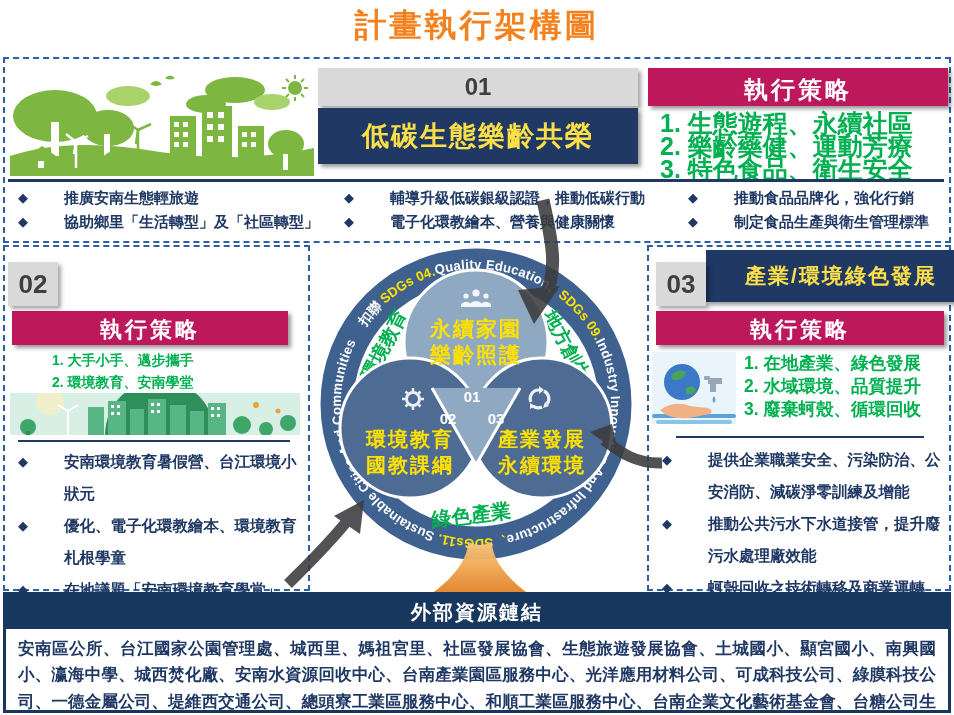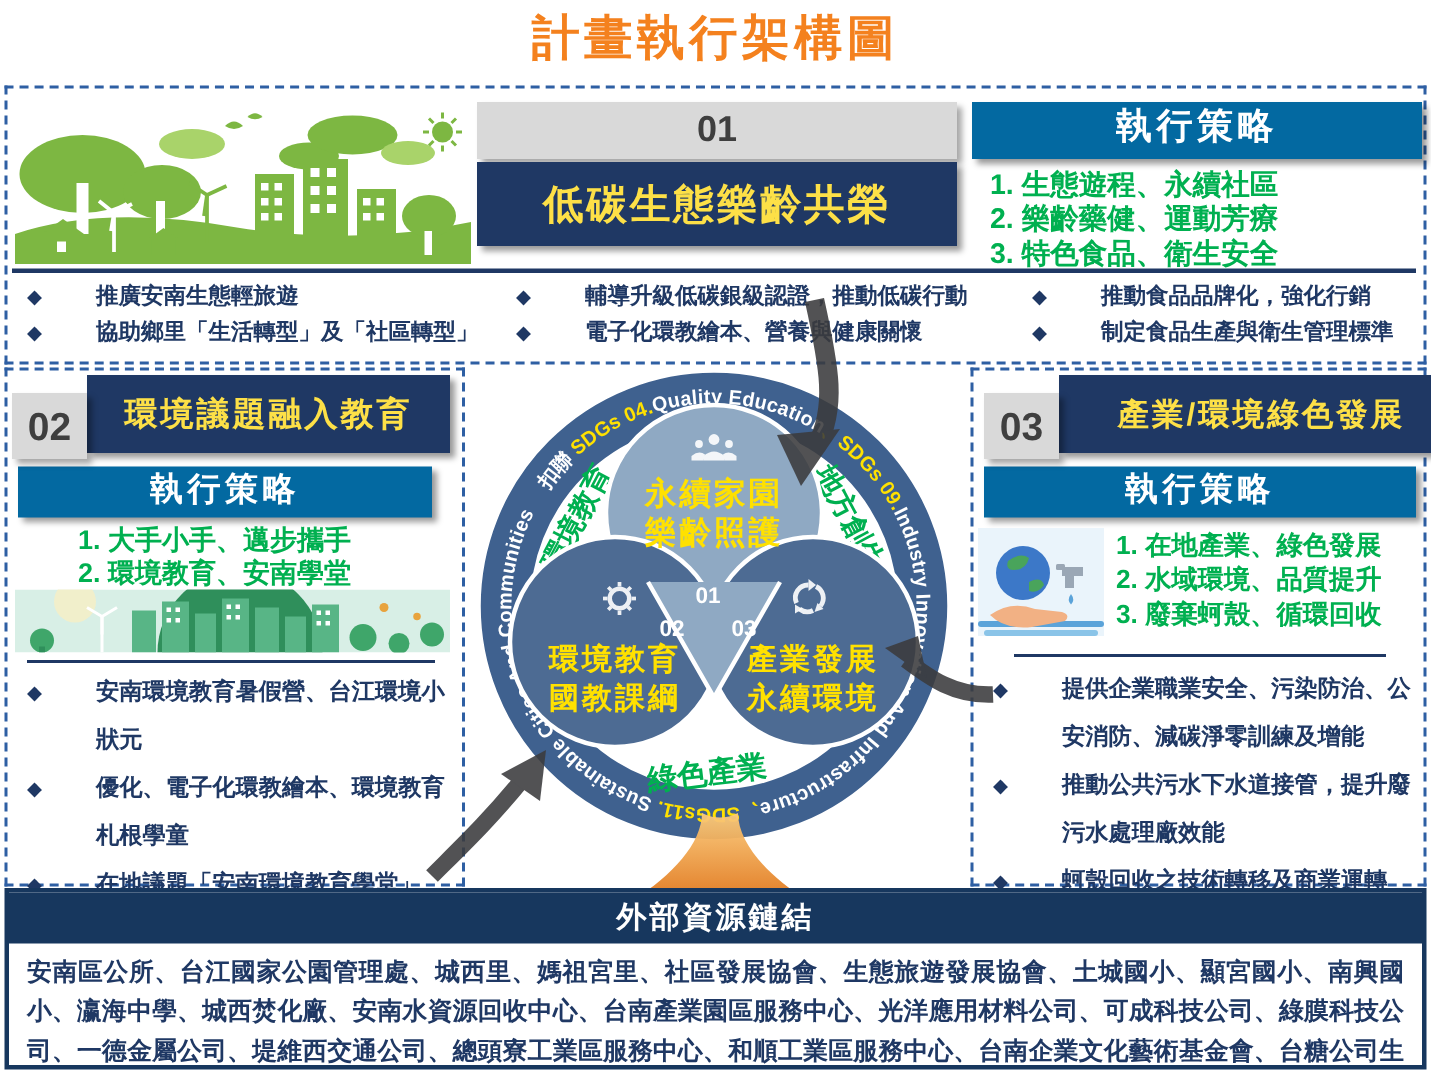--- a/index.html
+++ b/index.html
@@ -17,23 +17,23 @@
     background:#D9D9D9;color:#3F3F3F;font-weight:bold;text-align:center;
     box-shadow:3px 3px 4px rgba(0,0,0,.35);
     display:flex;align-items:center;justify-content:center;
   }
   .navy-box{
     background:#1F3864;color:#fde047;font-weight:bold;text-align:center;
     box-shadow:3px 3px 4px rgba(0,0,0,.4);
     display:flex;align-items:center;justify-content:center;letter-spacing:2px;
   }
   .gray-bar{
-    background:#0369a1;color:#fff;font-weight:bold;text-align:center;
+    background:#be185d;color:#fff;font-weight:bold;text-align:center;
     box-shadow:3px 3px 4px rgba(0,0,0,.4);
-    display:flex;align-items:flex-start;justify-content:center;letter-spacing:3px;
+    display:flex;align-items:flex-end;justify-content:center;letter-spacing:3px;
   }
   .green-item{color:#00B050;font-weight:bold;white-space:nowrap;}
   .navy-line{background:#1F3864;height:3px;}
   .bullet-item{display:flex;align-items:flex-start;color:#1F3864;font-weight:bold;}
   .bullet-item .dia{flex:0 0 26px;text-align:center;font-size:13px;line-height:inherit;color:#1F3864;}
   .bullet-item .txt{flex:1;margin-left:28px;}
   .footer-box{border:3px solid #17375E;background:#fff;}
   .footer-head{
     background:#17375E;color:#fff;font-weight:bold;text-align:center;
     font-size:20px;letter-spacing:2px;line-height:34px;height:34px;
@@ -122,21 +122,21 @@
   <div class="abs num-box" style="left:318px;top:68px;width:320px;height:38px;font-size:24px;">
     <span>01</span>
   </div>
   <div class="abs navy-box" style="left:318px;top:108px;width:320px;height:56px;font-size:27px;">
     <span>低碳生態樂齡共榮</span>
   </div>
 
   <div class="abs gray-bar" style="left:648px;top:68px;width:300px;height:38px;font-size:24px;">
     <span>執行策略</span>
   </div>
-  <div class="abs" style="left:660px;top:112px;width:290px;font-size:19px;line-height:23px;">
+  <div class="abs" style="left:660px;top:112px;width:290px;font-size:25px;line-height:23px;">
     <div class="green-item">1. 生態遊程、永續社區</div>
     <div class="green-item">2. 樂齡藥健、運動芳療</div>
     <div class="green-item">3. 特色食品、衛生安全</div>
   </div>
 
   <div class="abs navy-line" style="left:8px;top:179px;width:936px;"></div>
 
   <div class="abs" style="left:10px;top:186px;width:325px;font-size:15px;line-height:24px;">
     <div class="bullet-item">
       <span class="dia">◆</span>
@@ -166,27 +166,24 @@
       <span class="dia">◆</span>
       <span class="txt">制定食品生產與衛生管理標準</span>
     </div>
   </div>
 
   <div class="abs dashed-box" style="left:3px;top:245px;width:303px;height:342px;"></div>
 
   <div class="abs num-box" style="left:8px;top:262px;width:50px;height:44px;font-size:26px;z-index:2;">
     <span>02</span>
   </div>
-  <div class="abs navy-box" style="left:58px;top:250px;width:242px;height:52px;font-size:22px;z-index:1;">
-    <span>環境議題融入教育</span>
-  </div>
   <div class="abs gray-bar" style="left:12px;top:311px;width:276px;height:34px;font-size:22px;">
     <span>執行策略</span>
   </div>
-  <div class="abs" style="left:52px;top:349px;width:250px;font-size:18px;line-height:22px;">
+  <div class="abs" style="left:52px;top:349px;width:250px;font-size:14px;line-height:22px;">
     <div class="green-item">1. 大手小手、邁步攜手</div>
     <div class="green-item">2. 環境教育、安南學堂</div>
   </div>
 
   <svg class="abs" style="left:10px;top:393px;" width="290" height="42" viewBox="0 0 290 42">
     <rect width="290" height="42" fill="#D8EFE6"></rect>
     <circle cx="40" cy="8" r="14" fill="#F8EFC4" opacity="0.8"></circle>
     <path d="M95 42 a55 55 0 0 1 110 0 Z" fill="#2F8F5B"></path>
     <g fill="#58B586">
       <rect x="78" y="14" width="16" height="28"></rect>

